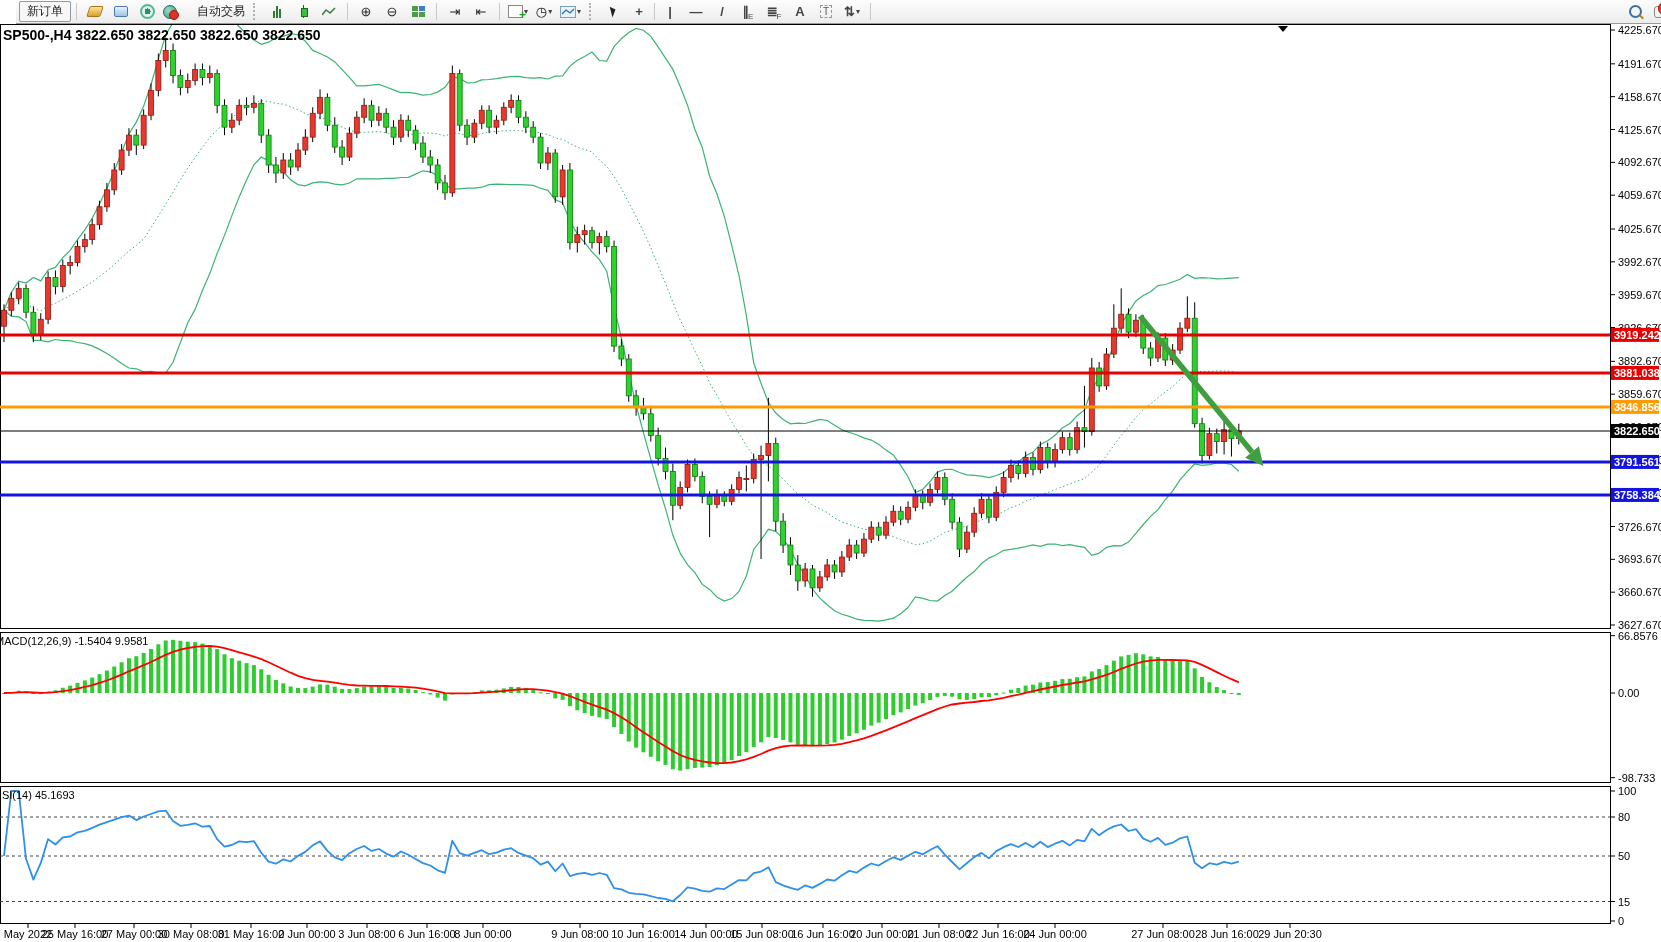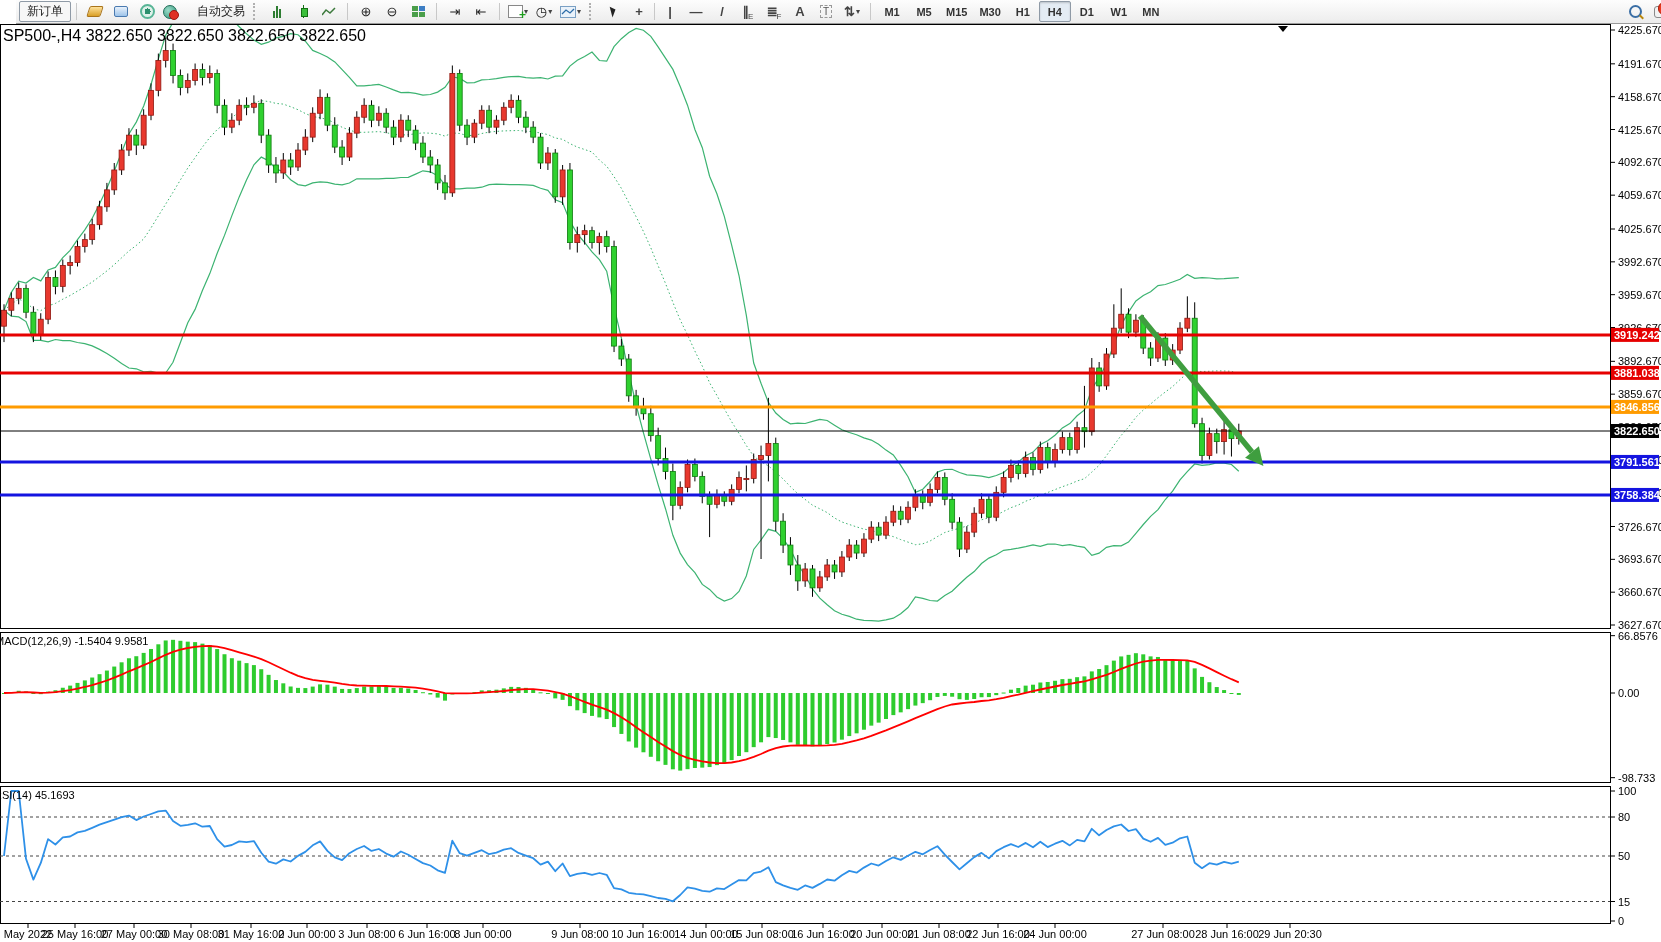--- a/index.html
+++ b/index.html
@@ -41,21 +41,21 @@
   .icon-magnifier:after{content:"";position:absolute;width:5px;height:2px;background:#b8860b;transform:rotate(45deg);right:-4px;bottom:-2px;}
   .icon-bubble{position:relative;width:13px;height:10px;border:1px solid #8a8a8a;border-radius:3px;background:#f2f2f2;}
   .icon-bubble .badge{position:absolute;top:-5px;right:-7px;min-width:11px;height:11px;border-radius:6px;background:#e8391e;color:#fff;
     font-size:8px;font-weight:bold;display:flex;align-items:center;justify-content:center;padding:0 2px;border:1px solid #b02310;}
   .cursor-arrow{width:0;height:0;border-left:5px solid #222;border-top:4px solid transparent;border-bottom:7px solid transparent;transform:rotate(-15deg);}
   .tool-glyph{font-size:13px;color:#444;font-weight:bold;}
   .tool-sub{font-size:8px;color:#444;margin-left:-1px;align-self:flex-end;}
   .icon-tbox{font-size:10px;color:#555;border:1px dashed #999;padding:0 2px;line-height:11px;}
   
   .ov{position:absolute;z-index:2;color:#000;white-space:nowrap;}
-  #chart-title{left:3px;top:27px;font-size:16px;font-weight:normal;text-align:right;}
+  #chart-title{left:3px;top:27px;font-size:14px;font-weight:bold;text-align:right;}
   #macd-label{left:-5px;top:635px;font-size:11px;}
   #rsi-label{left:-6px;top:789px;font-size:11px;}
 </style>
 </head>
 <body>
 
 <div id="app">
 
   <svg id="chart-svg" width="1661" height="942">
       <rect x="0" y="0" width="1661" height="942" fill="#ffffff"></rect>
@@ -831,31 +831,20 @@
       <span class="tb-btn tool-glyph">A</span>
       <span class="tb-btn">
           <span class="icon-tbox">T</span>
         </span>
       <span class="tb-btn">
           <span class="tool-glyph">⇅</span>
           <span class="caret">▾</span>
         </span>
     </div>
     <span class="tb-sep"></span>
-    <div class="tb-group" id="tf-group">
-      <span class="tb-btn tf-btn">M1</span>
-      <span class="tb-btn tf-btn">M5</span>
-      <span class="tb-btn tf-btn">M15</span>
-      <span class="tb-btn tf-btn">M30</span>
-      <span class="tb-btn tf-btn">H1</span>
-      <span class="tb-btn tf-btn pressed">H4</span>
-      <span class="tb-btn tf-btn">D1</span>
-      <span class="tb-btn tf-btn">W1</span>
-      <span class="tb-btn tf-btn">MN</span>
-    </div>
     <div style="flex:1"></div>
     <div class="tb-group">
       <span class="tb-btn">
           <span class="icon-magnifier"></span>
         </span>
       <span class="tb-btn">
         <span class="icon-bubble">
           <span class="badge">1</span>
         </span>
       </span>

